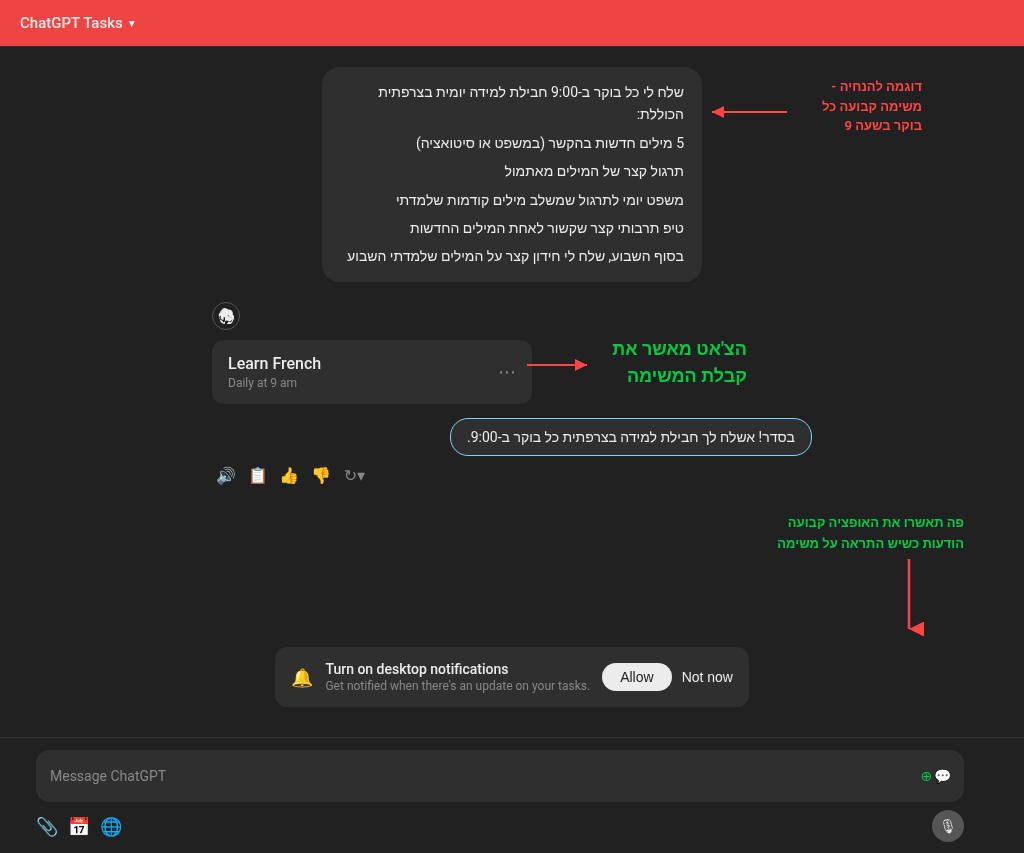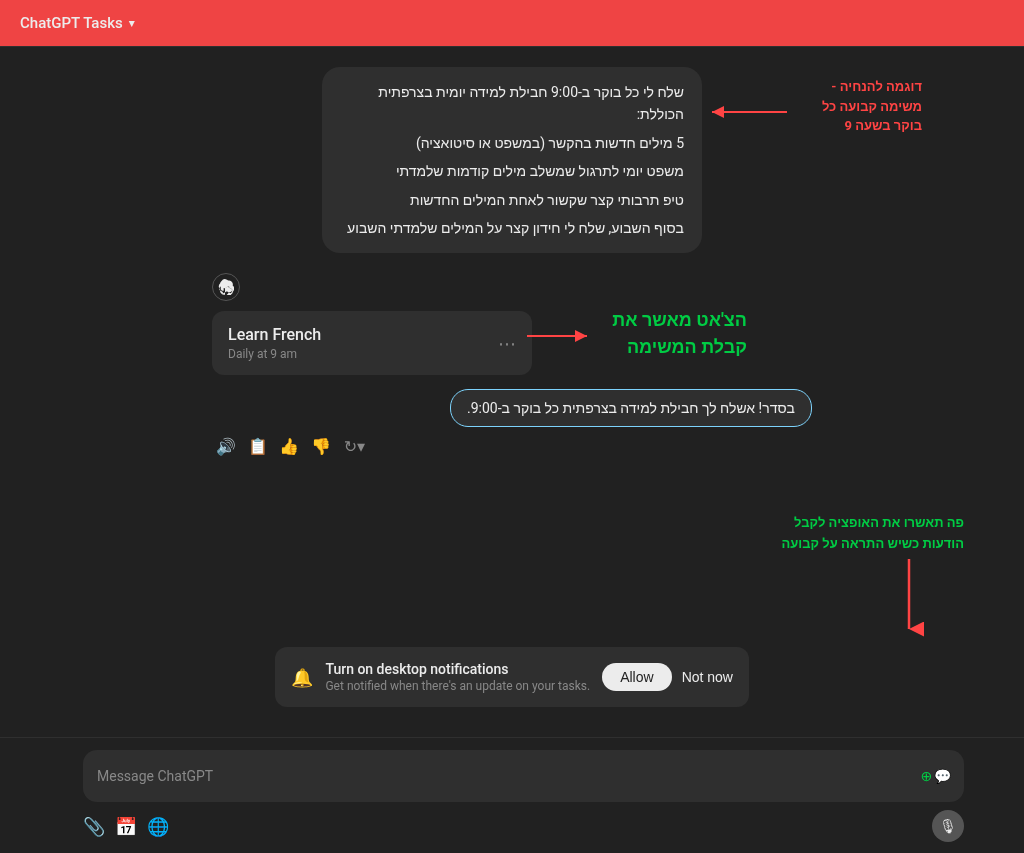--- a/index.html
+++ b/index.html
@@ -183,21 +183,21 @@
       background: transparent;
       color: #ececec;
       border: none;
       font-size: 14px;
       cursor: pointer;
     }
 
     
     .input-area {
       border-top: 1px solid #2f2f2f;
-      padding: 12px 60px 6px 83px;
+      padding: 12px 60px 6px 36px;
       background: #212121;
     }
     .input-box {
       background: #2f2f2f;
       border-radius: 14px;
       padding: 12px 14px;
       display: flex;
       align-items: center;
       justify-content: space-between;
       margin-bottom: 8px;
@@ -263,20 +263,21 @@
 </div>
 
 <div class="main">
   <div class="chat-area">
 
     <div class="user-message-wrapper" style="position:relative; width:100%; display:flex; justify-content:center;">
       <div style="position:relative; display:flex; align-items:flex-start; gap:10px;">
         <div class="user-message">
           <p>שלח לי כל בוקר ב-9:00 חבילת למידה יומית בצרפתית הכוללת:</p>
           <p>5 מילים חדשות בהקשר (במשפט או סיטואציה)</p>
+          <p>תרגול קצר של המילים מאתמול</p>
           <p>משפט יומי לתרגול שמשלב מילים קודמות שלמדתי</p>
           <p>טיפ תרבותי קצר שקשור לאחת המילים החדשות</p>
           <p>בסוף השבוע, שלח לי חידון קצר על המילים שלמדתי השבוע</p>
         </div>
 
         <div style="display:flex; flex-direction:row; align-items:center; gap:6px; position:absolute; right:-220px; top:10px;">
           <div style="display:flex; flex-direction:column; align-items:flex-start;">
             <span style="color:#ff4444; font-size:13px; font-weight:700; direction:rtl; text-align:right; line-height:1.5; max-width:130px;">דוגמה להנחיה - משימה קבועה כל בוקר בשעה 9</span>
           </div>
         </div>
@@ -334,21 +335,21 @@
         <span class="action-icon">📋</span>
         <span class="action-icon">👍</span>
         <span class="action-icon">👎</span>
         <span class="action-icon">↻▾</span>
       </div>
     </div>
 
     <div style="flex:1;"></div>
 
     <div style="width:100%; display:flex; justify-content:flex-end; padding-right:60px; margin-bottom:8px; flex-direction:column; align-items:flex-end;">
-      <span style="color:#00cc44; font-size:13px; font-weight:700; direction:rtl; text-align:right; line-height:1.6; max-width:210px;">פה תאשרו את האופציה לקבל הודעות כשיש התראה על קבועה</span>
+      <span style="color:#00cc44; font-size:13px; font-weight:700; direction:rtl; text-align:right; line-height:1.6; max-width:210px;">פה תאשרו את האופציה קבועה הודעות כשיש התראה על משימה</span>
 
       <svg width="30" height="80" style="margin-right:40px; margin-top:4px;">
         <defs>
             <marker id="ah3" markerWidth="8" markerHeight="8" refX="3" refY="6" orient="auto">
               <path d="M0,0 L6,0 L3,6 z" fill="#ff4444"></path>
             </marker>
           </defs>
         <line x1="15" y1="0" x2="15" y2="70" stroke="#ff4444" stroke-width="2.5" marker-end="url(#ah3)"></line>
       </svg>
     </div>

